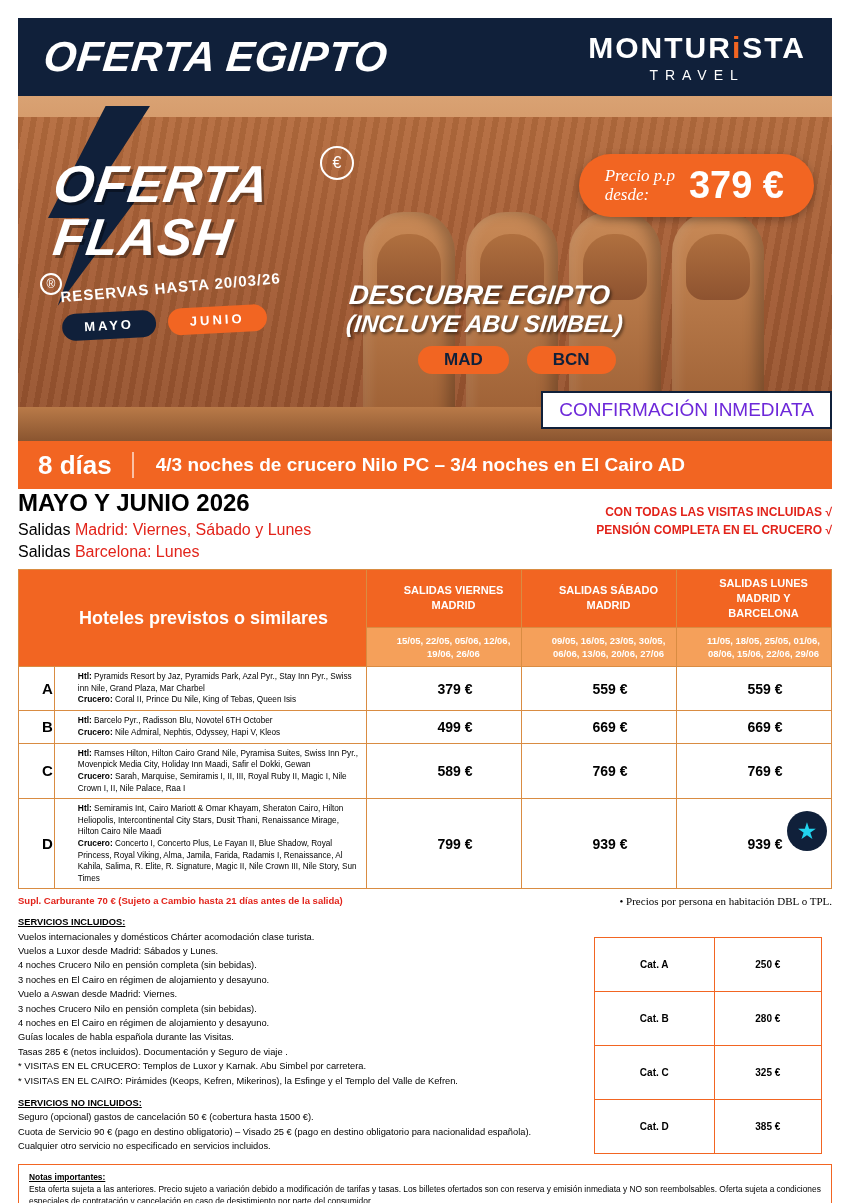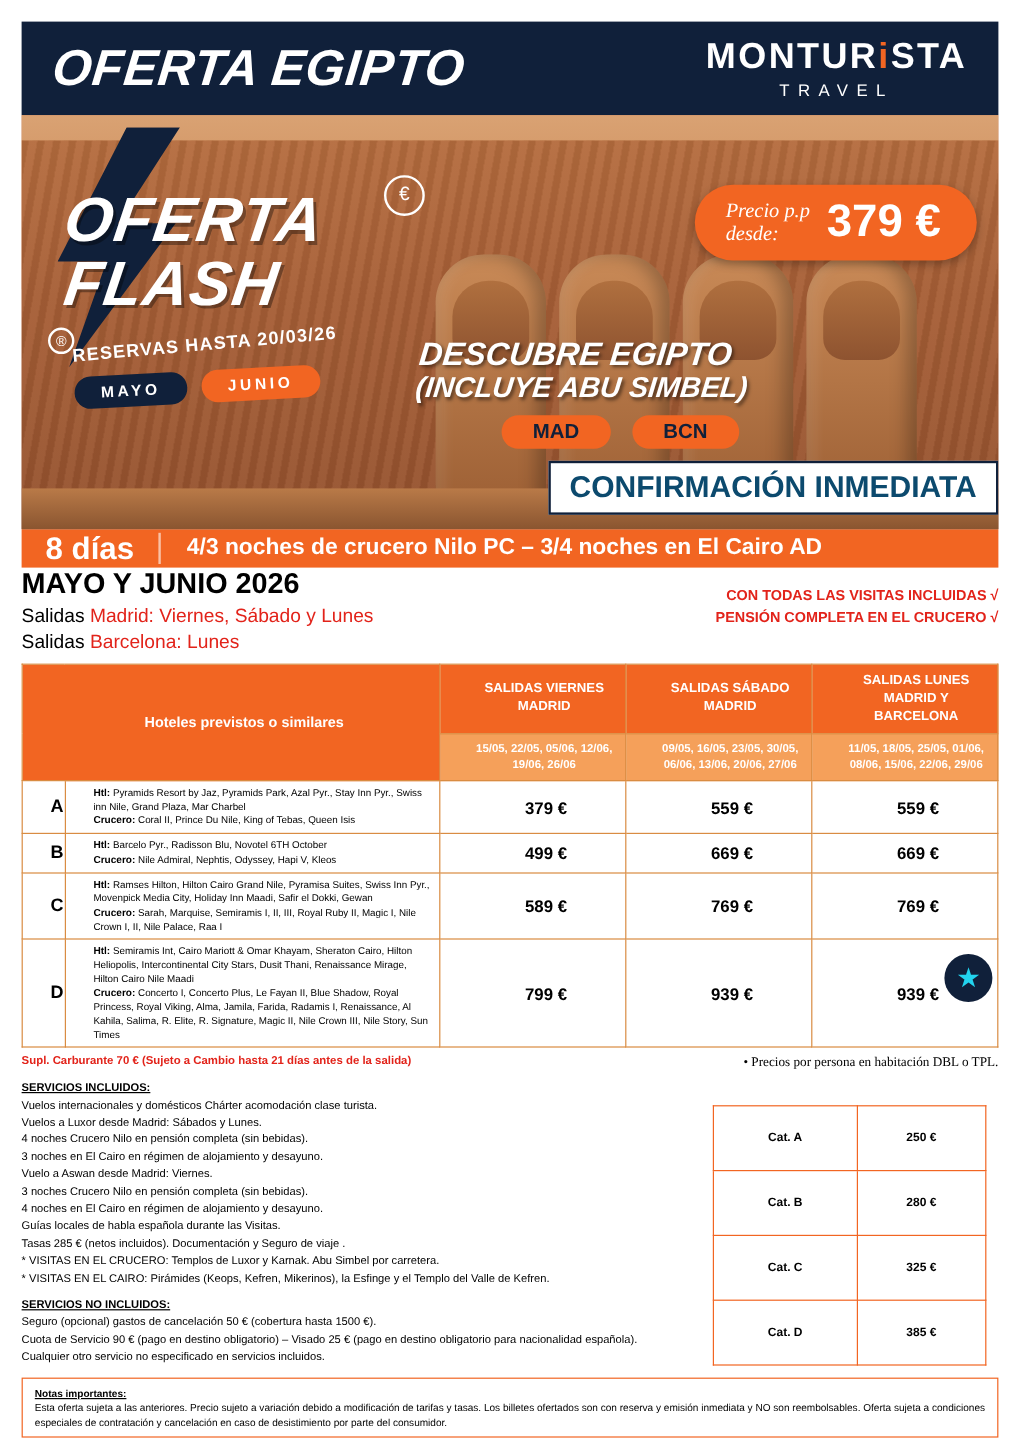--- a/index.html
+++ b/index.html
@@ -164,28 +164,28 @@
     border-radius: 60px;
     padding: 10px 30px 10px 26px;
     display:flex; align-items:center; gap: 14px;
     box-shadow: 0 3px 8px rgba(0,0,0,0.3);
   }
   .price-label { color:#fff; font-size: 17px; font-style: italic; line-height:1.1; font-family: "Liberation Serif", serif; }
   .price-value { color:#fff; font-size: 38px; font-weight: bold; }
 
   .confirm {
     position:absolute; right: 0; bottom: 12px;
-    background:#fff; color:#0c4a6e; border: 2px solid #10203a;
-    font-size: 25px; font-weight: bold; padding: 6px 16px;
+    background:#fff; color:#6d28d9; border: 2px solid #10203a;
+    font-size: 19px; font-weight: normal; padding: 6px 16px;
   }
 
   
   .days-bar {
     background: #f26522;
-    height: 32px;
+    height: 48px;
     display: flex;
     align-items: center;
     color: #fff;
   }
   .days-num { font-size: 26px; font-weight: bold; padding: 0 20px; }
   .days-sep { width: 2px; height: 26px; background: rgba(255,255,255,0.6); }
   .days-text { font-size: 19px; font-weight: bold; padding-left: 22px; }
 
   
   .intro { display:flex; justify-content: space-between; }
@@ -200,21 +200,21 @@
   .th-head {
     background: #f26522; color: #fff; text-align: center;
     font-size: 11px; font-weight: bold; padding: 6px 4px; line-height: 1.35;
   }
   .th-dates {
     background: #f5a05a; color: #fff; text-align: center;
     font-size: 9.5px; font-weight: bold; padding: 6px 4px; line-height: 1.4;
   }
   .th-hotels {
     background: #f26522; color:#fff; text-align:center;
-    font-size: 12px; font-weight: bold;
+    font-size: 18px; font-weight: bold;
   }
   .cat-cell {
     background:#fff; text-align:center; font-size: 15px; font-weight: bold; width: 22px;
   }
   .hotel-cell { font-size: 8.2px; line-height: 1.4; padding: 4px 5px; }
   .hotel-cell b { font-size: 8.4px; }
   .price-cell { text-align:center; font-weight:bold; font-size: 14px; width: 155px; }
   .stamp {
     position: absolute;
     width: 40px; height: 40px; border-radius: 50%;

